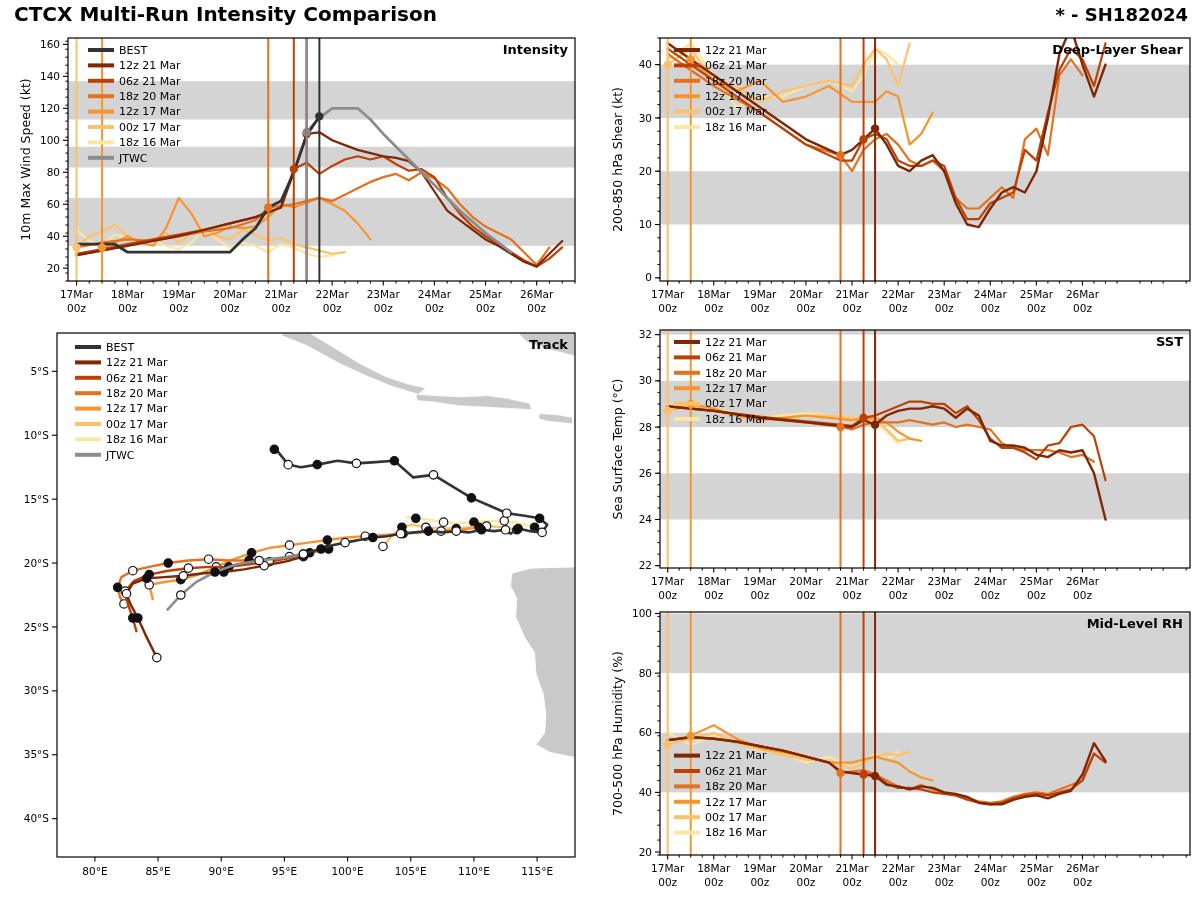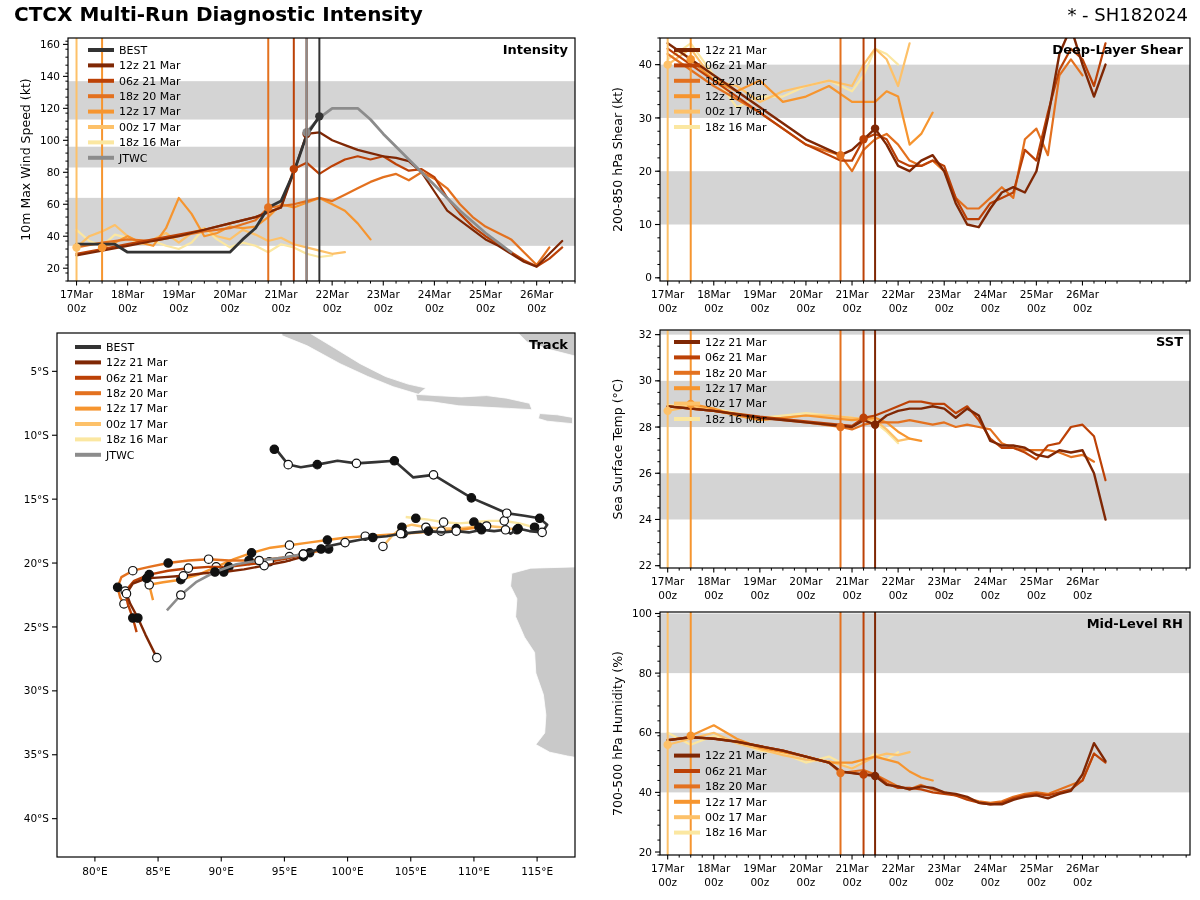--- a/index.html
+++ b/index.html
@@ -1,30 +1,30 @@
 <!DOCTYPE html>
 <html><head>
 <meta charset="utf-8">
 <style>
   html,body{margin:0;padding:0;background:#fff;}
   .page{position:relative;width:1200px;height:900px;background:#ffffff;
         font-family:"DejaVu Sans", sans-serif;overflow:hidden;}
   .main-title{position:absolute;left:14px;top:2px;font-size:20px;font-weight:bold;color:#000;}
-  .storm-id{position:absolute;right:12px;top:4px;font-size:18px;font-weight:normal;color:#000;}
+  .storm-id{position:absolute;right:12px;top:4px;font-size:18px;font-weight:bold;color:#000;}
   .chart-svg{position:absolute;left:0;top:0;}
   svg text{font-family:"DejaVu Sans", sans-serif;fill:#000;}
   .logo{position:absolute;left:2px;bottom:1px;display:flex;align-items:center;}
   .cira-text{font-size:29px;font-weight:bold;color:#2b5ea7;letter-spacing:-1px;
              font-style:italic;line-height:36px;margin-left:3px;}
 </style>
 </head>
 <body>
 
 <div class="page">
-  <div class="main-title">CTCX Multi-Run Diagnostic Intensity</div>
+  <div class="main-title">CTCX Multi-Run Intensity Comparison</div>
   <div class="storm-id">* - SH182024</div>
 
   <svg id="chart" class="chart-svg" width="1200" height="900">
       <g>
         <clipPath id="clip-intensity">
           <rect x="68" y="38" width="507" height="243"></rect>
         </clipPath>
         <rect x="68" y="197.86842105263156" width="507" height="47.96052631578948" fill="#d4d4d4"></rect>
         <rect x="68" y="146.71052631578945" width="507" height="20.78289473684211" fill="#d4d4d4"></rect>
         <rect x="68" y="81.16447368421055" width="507" height="38.36842105263156" fill="#d4d4d4"></rect>

